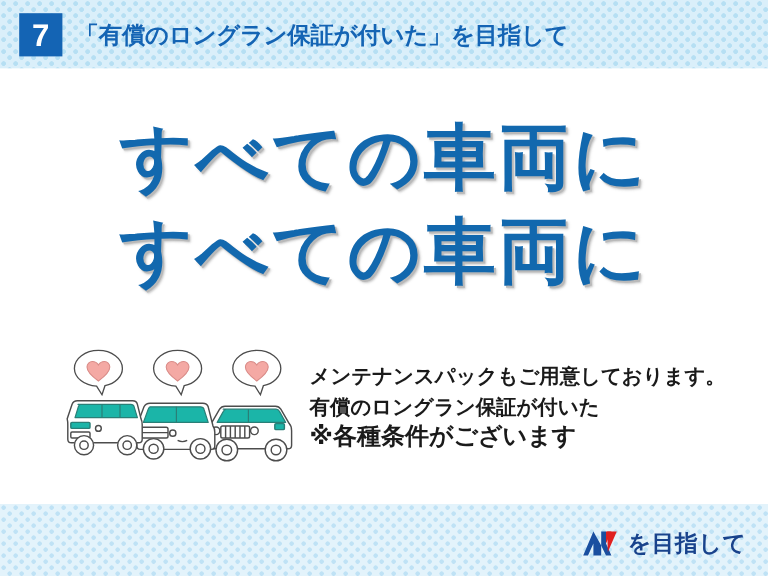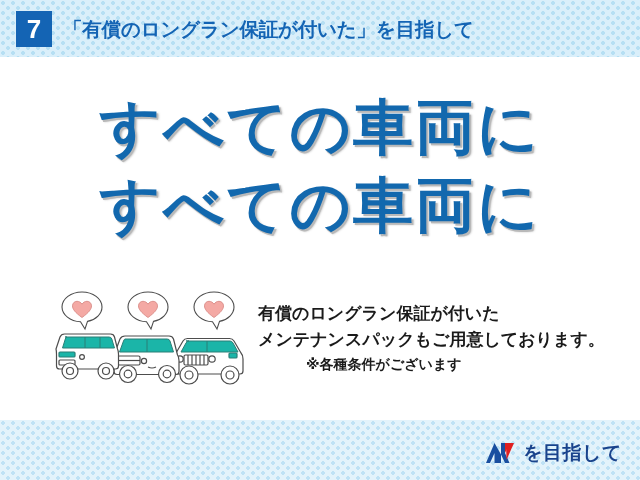--- a/index.html
+++ b/index.html
@@ -89,21 +89,20 @@
   }
   .headline-line {
     font-size: 60px;
     font-weight: bold;
     line-height: 78px;
     letter-spacing: 2px;
     white-space: nowrap;
     text-shadow:
       1.6px 1.6px 0 #b9b9b9,
       2.4px 2.4px 2px rgba(120,120,120,0.45);
-    font-family: Liberation Mono, monospace;
   }
 
   
   #lower {
     position: absolute;
     left: 0;
     top: 232px;
     width: 640px;
     height: 130px;
   }
@@ -125,23 +124,22 @@
     width: 372px;
     color: #1a1a1a;
   }
   .desc-line {
     font-size: 17px;
     line-height: 25.5px;
     font-weight: bold;
     white-space: nowrap;
   }
   .desc-line.note {
-    font-size: 14px;
+    font-size: 20px;
     line-height: 25px;
-    margin-left: 48px;
   }
 
   
   #footer-logo {
     position: absolute;
     right: 18px;
     bottom: 14px;
     display: flex;
     align-items: center;
     gap: 8px;
@@ -252,22 +250,22 @@
           <rect x="7" y="71" width="16" height="5" rx="1"></rect>
           <circle cx="30" cy="68" r="2.4"></circle>
           <circle cx="18" cy="82" r="8" fill="#ffffff"></circle>
           <circle cx="18" cy="82" r="3.5" fill="#ffffff"></circle>
           <circle cx="54" cy="82" r="8" fill="#ffffff"></circle>
           <circle cx="54" cy="82" r="3.5" fill="#ffffff"></circle>
         </g>
       </svg>
 
       <div id="description">
+        <div class="desc-line">メンテナンスパックもご用意しております。</div>
         <div class="desc-line">有償のロングラン保証が付いた</div>
-        <div class="desc-line">メンテナンスパックもご用意しております。</div>
         <div class="desc-line note">※各種条件がございます</div>
       </div>
 
     </div>
   </div>
 
   <div id="footer-logo">
     <svg id="logo-mark" viewBox="0 0 30 22">
       <path d="M1 21 L9.5 1 L16 12.5 L16 21 L9.5 21 L9.5 11 L5 21 Z" fill="#1a4fa0"></path>
       <path d="M29 1 L20 1 L20 11 L24.5 1 L29 1 Z" fill="#e02020"></path>

